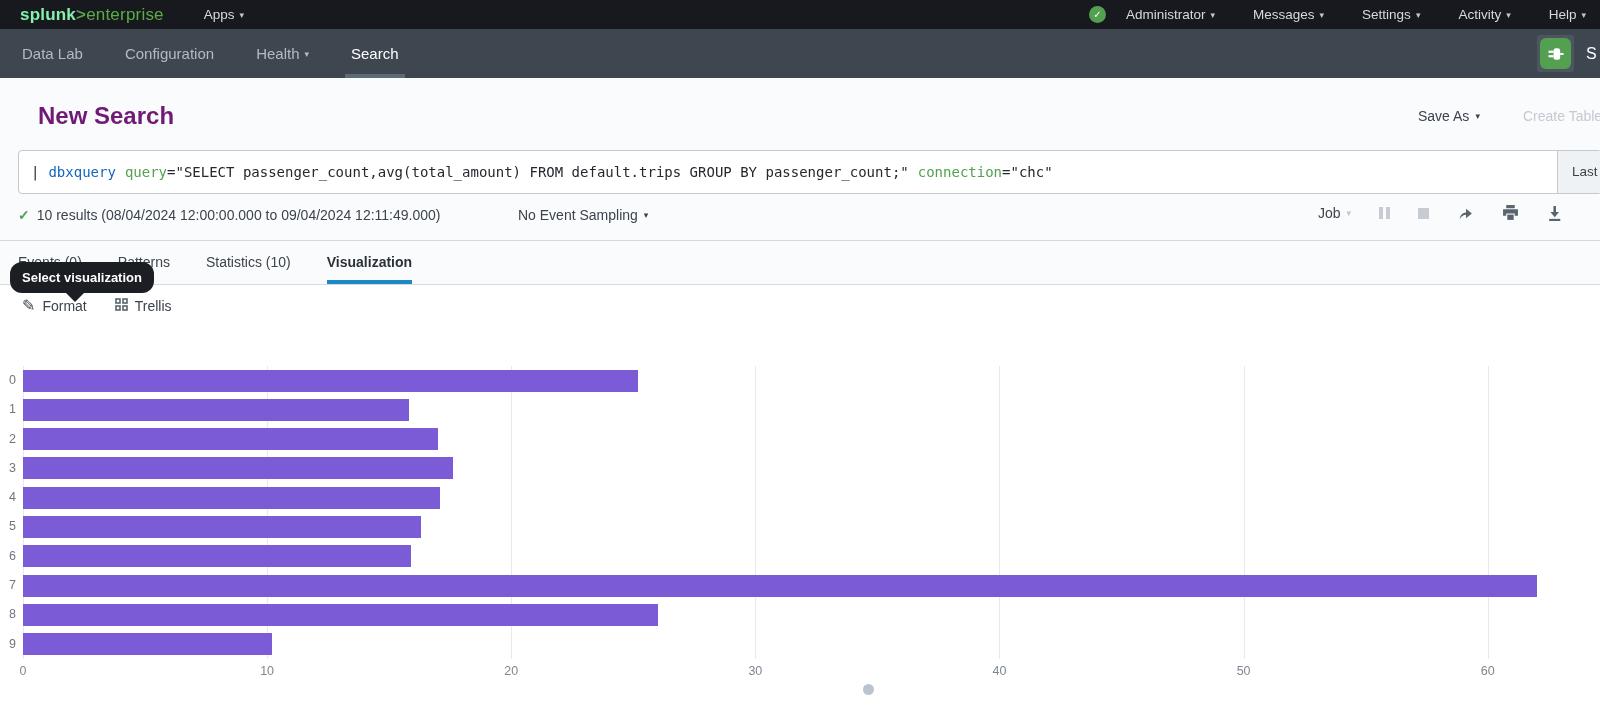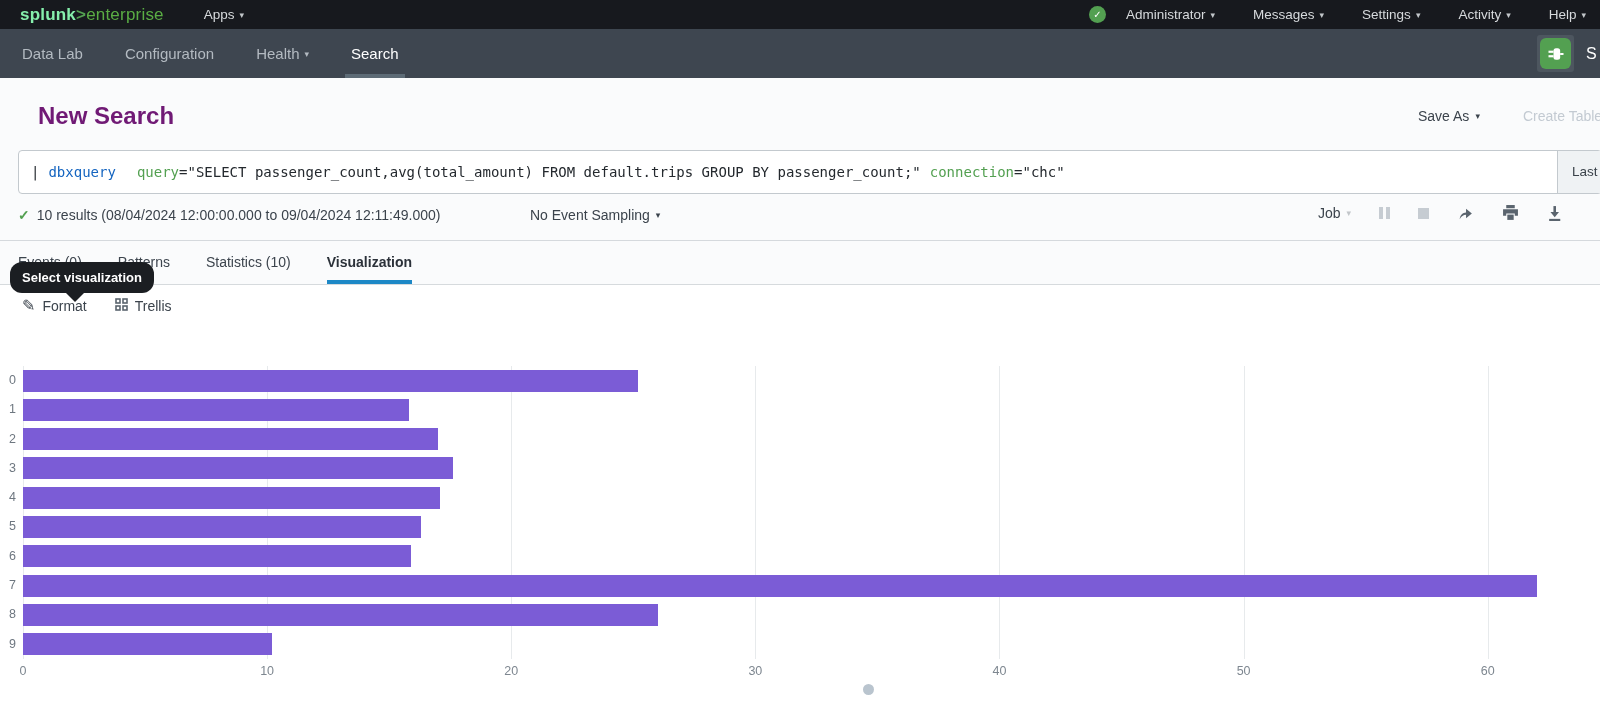--- a/index.html
+++ b/index.html
@@ -46,33 +46,33 @@
              display:flex; gap:6px; align-items:center; cursor:pointer; }
   .save-as .caret { color:#3b434c; }
   .create-table { position:absolute; top:108px; left:1523px; font-size:14px; color:#c3cad2; white-space:nowrap; }
 
   
   .search-box { position:absolute; top:150px; left:18px; width:1584px; height:44px; background:#ffffff;
                 border:1px solid #c3c9ce; border-radius:4px; }
   .query { position:absolute; left:12px; top:0; height:42px; line-height:42px; white-space:nowrap;
            font-family:"DejaVu Sans Mono", monospace; font-size:14px; color:#24292e; }
   .q-pipe { margin-right:9px; }
-  .q-cmd { color:#1565c0; margin-right:21px; }
+  .q-cmd { color:#1565c0; margin-right:9px; }
   .q-key { color:#53a051; }
   .q-sep { display:inline-block; width:9px; }
   .timerange { position:absolute; right:0; top:0; bottom:0; width:44px; background:#eff2f4;
                border-left:1px solid #c3c9ce; font-size:13.5px; color:#3a424a; line-height:42px;
                padding-left:14px; white-space:nowrap; overflow:visible; cursor:pointer; }
 
   
   .results-bar { position:absolute; top:194px; left:0; width:1600px; height:47px;
                  border-bottom:1px solid #d5d9dd; font-size:14px; color:#3b434c; }
   .res-left { position:absolute; left:18px; top:13px; display:flex; gap:7px; align-items:center; }
   .green-check { color:#53a051; font-size:14px; font-weight:bold; }
-  .sampling { position:absolute; left:530px; top:13px; display:flex; gap:6px; align-items:center; cursor:pointer;justify-content:center; }
+  .sampling { position:absolute; left:518px; top:13px; display:flex; gap:6px; align-items:center; cursor:pointer;justify-content:center; }
   .sampling .caret { color:#3b434c; }
   .job-controls { position:absolute; right:38px; top:11px; display:flex; align-items:center; gap:28px; }
   .job-menu { display:flex; gap:6px; align-items:center; cursor:pointer; }
   .ctl-icon { display:flex; align-items:center; cursor:pointer; color:#5a646e; }
   .ctl-icon.disabled { color:#c6ccd2; cursor:default; }
   .pause-bars { display:flex; gap:3px; }
   .pause-bars i { width:4px; height:12px; background:currentColor; display:block; }
   .stop-sq { width:11px; height:11px; background:currentColor; display:block; }
 
   

